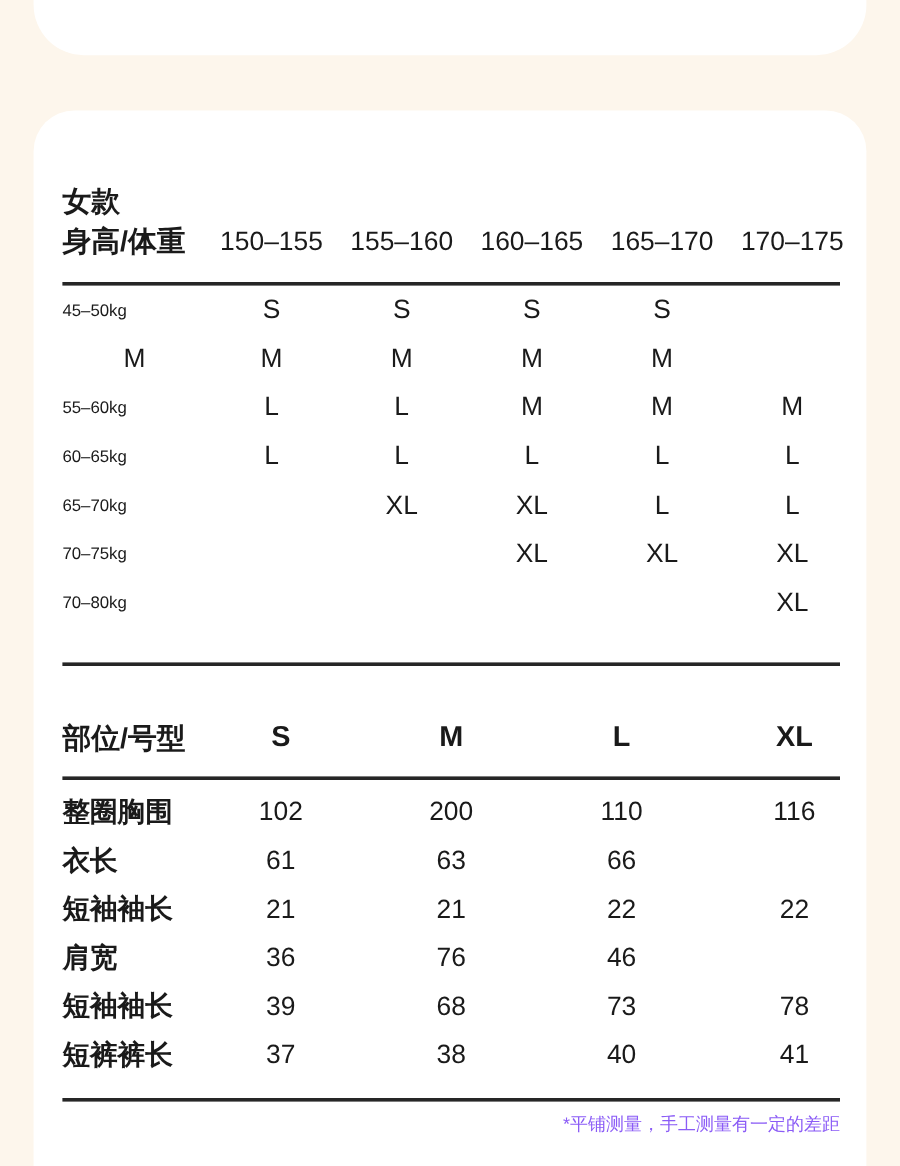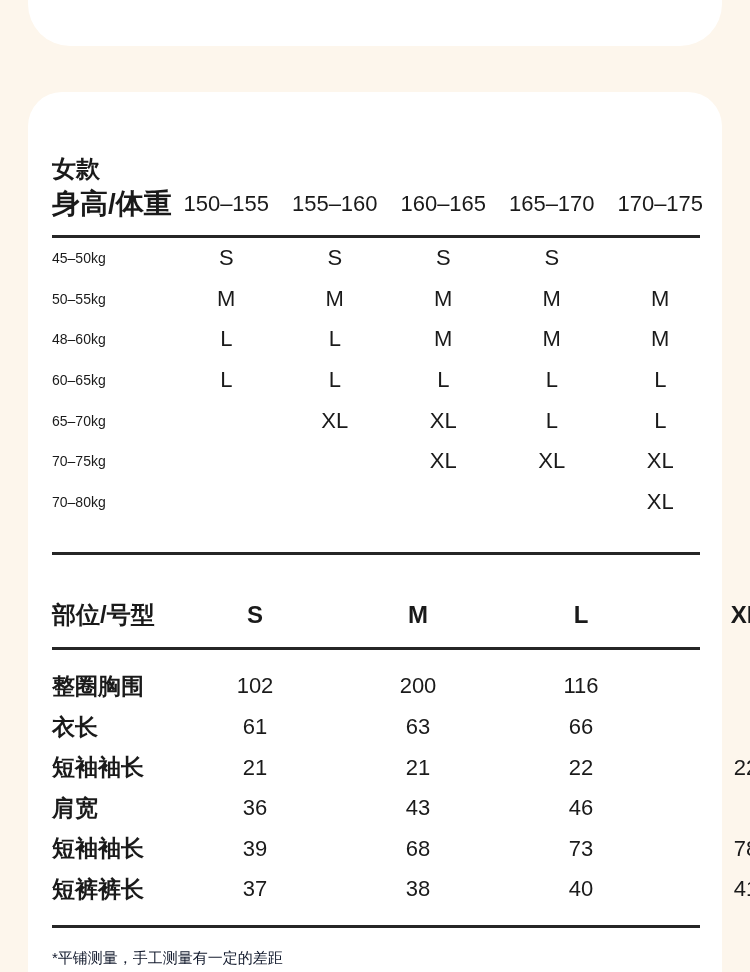--- a/index.html
+++ b/index.html
@@ -37,43 +37,42 @@
   .rule-4 { margin-top: 15px; }
   .grid1 {
     display: grid;
     grid-template-columns: 120px repeat(5, 108.5px);
     align-items: center;
   }
   .grid2 {
     display: grid;
     grid-template-columns: 112px 140px 144px 140px 148px;
     align-items: center;
-    gap: 21px;
   }
   .t1-header { height: 30px; }
-  .t1-header .row-label { font-size: 28px; font-weight: bold; }
+  .t1-header .row-label { font-size: 24px; font-weight: bold; }
   .t1-header .col-label { font-size: 22px; text-align: center; }
   .t1-row { height: 40.6px; }
   .t1-row:first-of-type { margin-top: 14px; }
   .t1-row .row-label { font-size: 14px; }
   .t1-row .cell { font-size: 22px; text-align: center; }
   .t2-header { margin-top: 43px; height: 34px; }
   .t2-header .row-label { font-size: 24px; font-weight: bold; }
   .t2-header .col-label { font-size: 24px; font-weight: bold; text-align: center; }
   .t2-row { height: 40.6px; }
-  .t2-row.first { margin-top: 16px; }
+  .t2-row.first { margin-top: 6px; }
   .t2-row .row-label { font-size: 23px; font-weight: bold; }
   .t2-row .cell { font-size: 22px; text-align: center; }
   .footnote {
-    margin-top: 17px;
+    margin-top: 7px;
     width: 648px;
     line-height: 26px;
-    text-align: left;
+    text-align: right;
     font-size: 15px;
-    color: #0f172a;
+    color: #8b5cf6;
   }
 </style>
 </head>
 <body>
 
 <div class="card-top"></div>
 
 <div class="card-main">
   <div class="content">
 
@@ -92,29 +91,28 @@
 
     <div class="grid1 t1-row">
       <div class="row-label">45–50kg</div>
       <div class="cell">S</div>
       <div class="cell">S</div>
       <div class="cell">S</div>
       <div class="cell">S</div>
       <div class="cell"></div>
     </div>
     <div class="grid1 t1-row">
-      <div class="row-label">50–55kg</div>
-      <div class="cell">M</div>
-      <div class="cell">M</div>
-      <div class="cell">M</div>
-      <div class="cell">M</div>
-      <div class="cell">M</div>
-    </div>
-    <div class="grid1 t1-row">
-      <div class="row-label">48–60kg</div>
+      <div class="cell">M</div>
+      <div class="cell">M</div>
+      <div class="cell">M</div>
+      <div class="cell">M</div>
+      <div class="cell">M</div>
+    </div>
+    <div class="grid1 t1-row">
+      <div class="row-label">55–60kg</div>
       <div class="cell">L</div>
       <div class="cell">L</div>
       <div class="cell">M</div>
       <div class="cell">M</div>
       <div class="cell">M</div>
     </div>
     <div class="grid1 t1-row">
       <div class="row-label">60–65kg</div>
       <div class="cell">L</div>
       <div class="cell">L</div>
@@ -156,39 +154,40 @@
       <div class="col-label">L</div>
       <div class="col-label">XL</div>
     </div>
 
     <div class="rule rule-3"></div>
 
     <div class="grid2 t2-row first">
       <div class="row-label">整圈胸围</div>
       <div class="cell">102</div>
       <div class="cell">200</div>
+      <div class="cell">110</div>
       <div class="cell">116</div>
     </div>
     <div class="grid2 t2-row">
       <div class="row-label">衣长</div>
       <div class="cell">61</div>
       <div class="cell">63</div>
       <div class="cell">66</div>
     </div>
     <div class="grid2 t2-row">
       <div class="row-label">短袖袖长</div>
       <div class="cell">21</div>
       <div class="cell">21</div>
       <div class="cell">22</div>
       <div class="cell">22</div>
     </div>
     <div class="grid2 t2-row">
       <div class="row-label">肩宽</div>
       <div class="cell">36</div>
-      <div class="cell">43</div>
+      <div class="cell">76</div>
       <div class="cell">46</div>
     </div>
     <div class="grid2 t2-row">
       <div class="row-label">短袖袖长</div>
       <div class="cell">39</div>
       <div class="cell">68</div>
       <div class="cell">73</div>
       <div class="cell">78</div>
     </div>
     <div class="grid2 t2-row">

